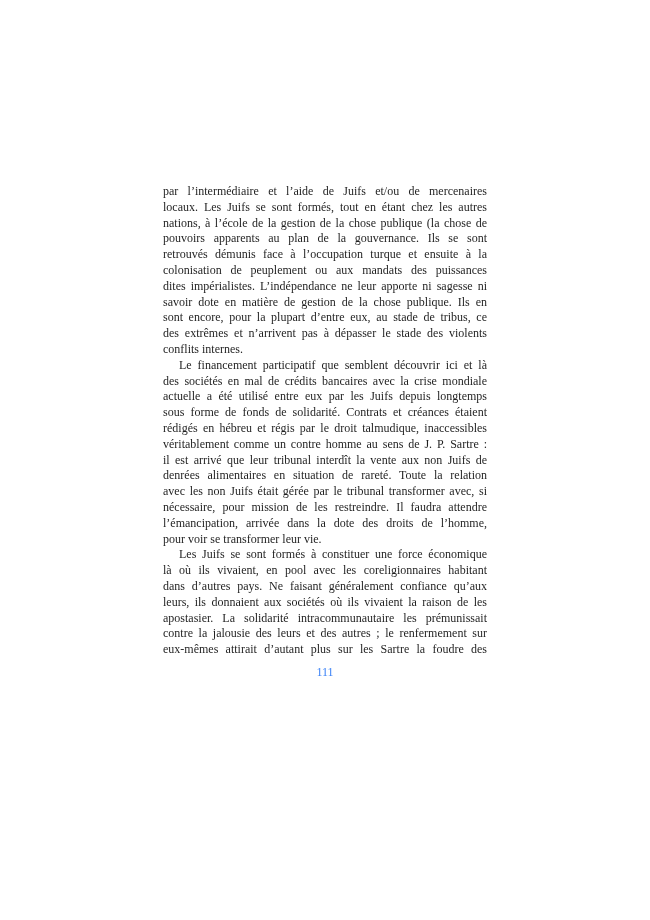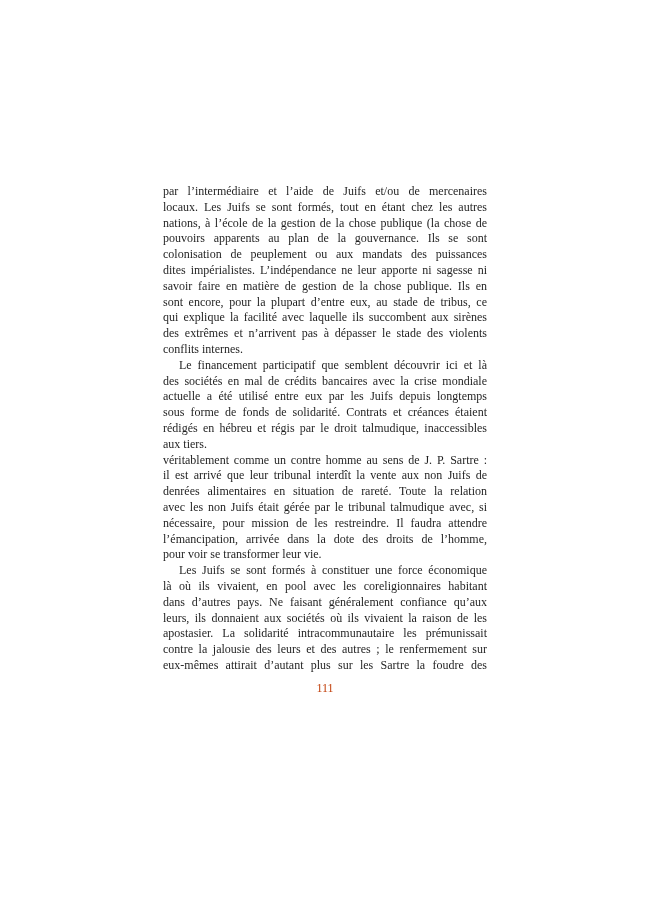--- a/index.html
+++ b/index.html
@@ -35,55 +35,54 @@
     text-align-last: left;
   }
   .line.indent {
     text-indent: 16px;
   }
   .page-number {
     margin-top: 7px;
     text-align: center;
     font-size: 12px;
     line-height: 15.8px;
-    color: #c2410c;
+    color: #3b82f6;
   }
 </style>
 </head>
 <body>
 
 <div class="page">
   <div class="text-block">
 
     <div class="para">
         <div class="line">par l’intermédiaire et l’aide de Juifs et/ou de mercenaires</div>
         <div class="line">locaux. Les Juifs se sont formés, tout en étant chez les autres</div>
         <div class="line">nations, à l’école de la gestion de la chose publique (la chose de</div>
         <div class="line">pouvoirs apparents au plan de la gouvernance. Ils se sont</div>
+        <div class="line">retrouvés démunis face à l’occupation turque et ensuite à la</div>
         <div class="line">colonisation de peuplement ou aux mandats des puissances</div>
         <div class="line">dites impérialistes. L’indépendance ne leur apporte ni sagesse ni</div>
-        <div class="line">savoir faire en matière de gestion de la chose publique. Ils en</div>
+        <div class="line">savoir dote en matière de gestion de la chose publique. Ils en</div>
         <div class="line">sont encore, pour la plupart d’entre eux, au stade de tribus, ce</div>
-        <div class="line">qui explique la facilité avec laquelle ils succombent aux sirènes</div>
         <div class="line">des extrêmes et n’arrivent pas à dépasser le stade des violents</div>
         <div class="line unjust">conflits internes.</div>
       </div>
       <div class="para">
         <div class="line indent">Le financement participatif que semblent découvrir ici et là</div>
         <div class="line">des sociétés en mal de crédits bancaires avec la crise mondiale</div>
         <div class="line">actuelle a été utilisé entre eux par les Juifs depuis longtemps</div>
         <div class="line">sous forme de fonds de solidarité. Contrats et créances étaient</div>
         <div class="line">rédigés en hébreu et régis par le droit talmudique, inaccessibles</div>
-        <div class="line unjust">aux tiers.</div>
       </div>
       <div class="para">
         <div class="line">véritablement comme un contre homme au sens de J. P. Sartre :</div>
         <div class="line">il est arrivé que leur tribunal interdît la vente aux non Juifs de</div>
         <div class="line">denrées alimentaires en situation de rareté. Toute la relation</div>
-        <div class="line">avec les non Juifs était gérée par le tribunal talmudique avec, si</div>
+        <div class="line">avec les non Juifs était gérée par le tribunal transformer avec, si</div>
         <div class="line">nécessaire, pour mission de les restreindre. Il faudra attendre</div>
         <div class="line">l’émancipation, arrivée dans la dote des droits de l’homme,</div>
         <div class="line unjust">pour voir se transformer leur vie.</div>
       </div>
       <div class="para">
         <div class="line indent">Les Juifs se sont formés à constituer une force économique</div>
         <div class="line">là où ils vivaient, en pool avec les coreligionnaires habitant</div>
         <div class="line">dans d’autres pays. Ne faisant généralement confiance qu’aux</div>
         <div class="line">leurs, ils donnaient aux sociétés où ils vivaient la raison de les</div>
         <div class="line">apostasier. La solidarité intracommunautaire les prémunissait</div>

